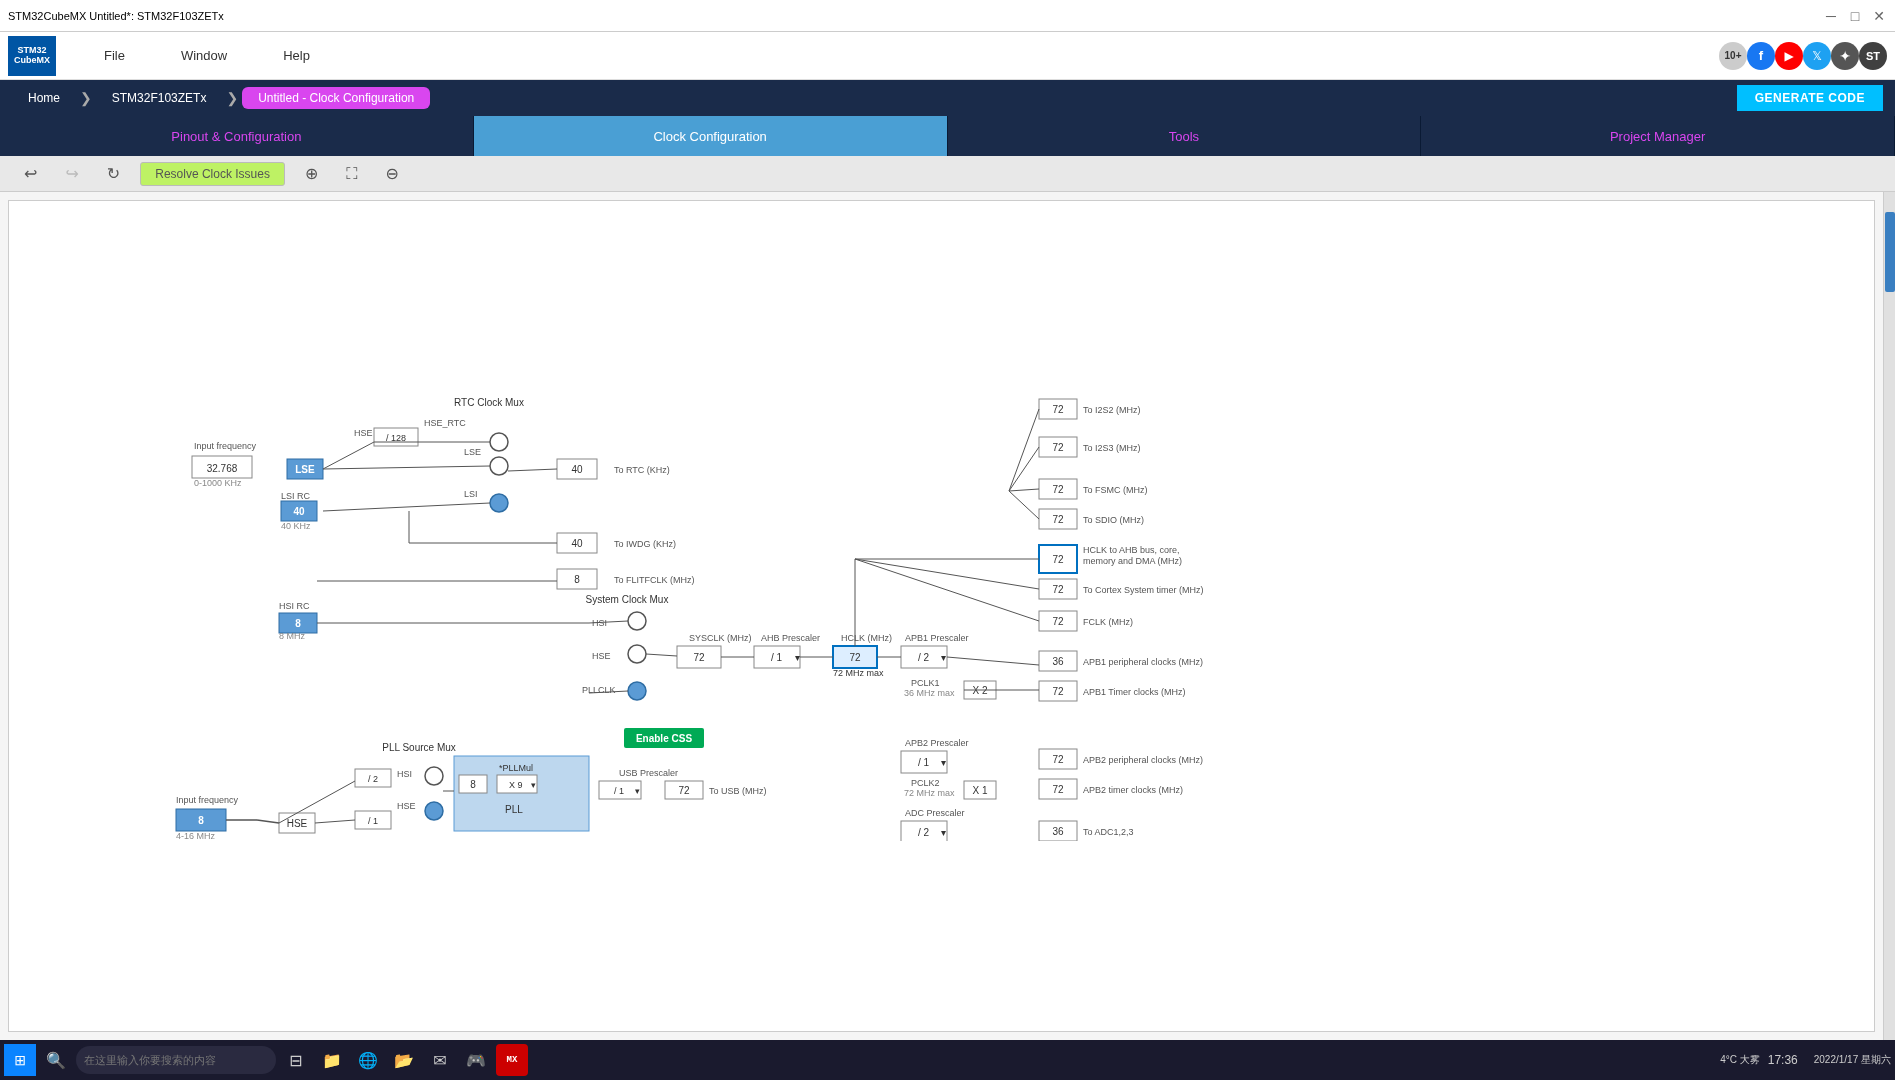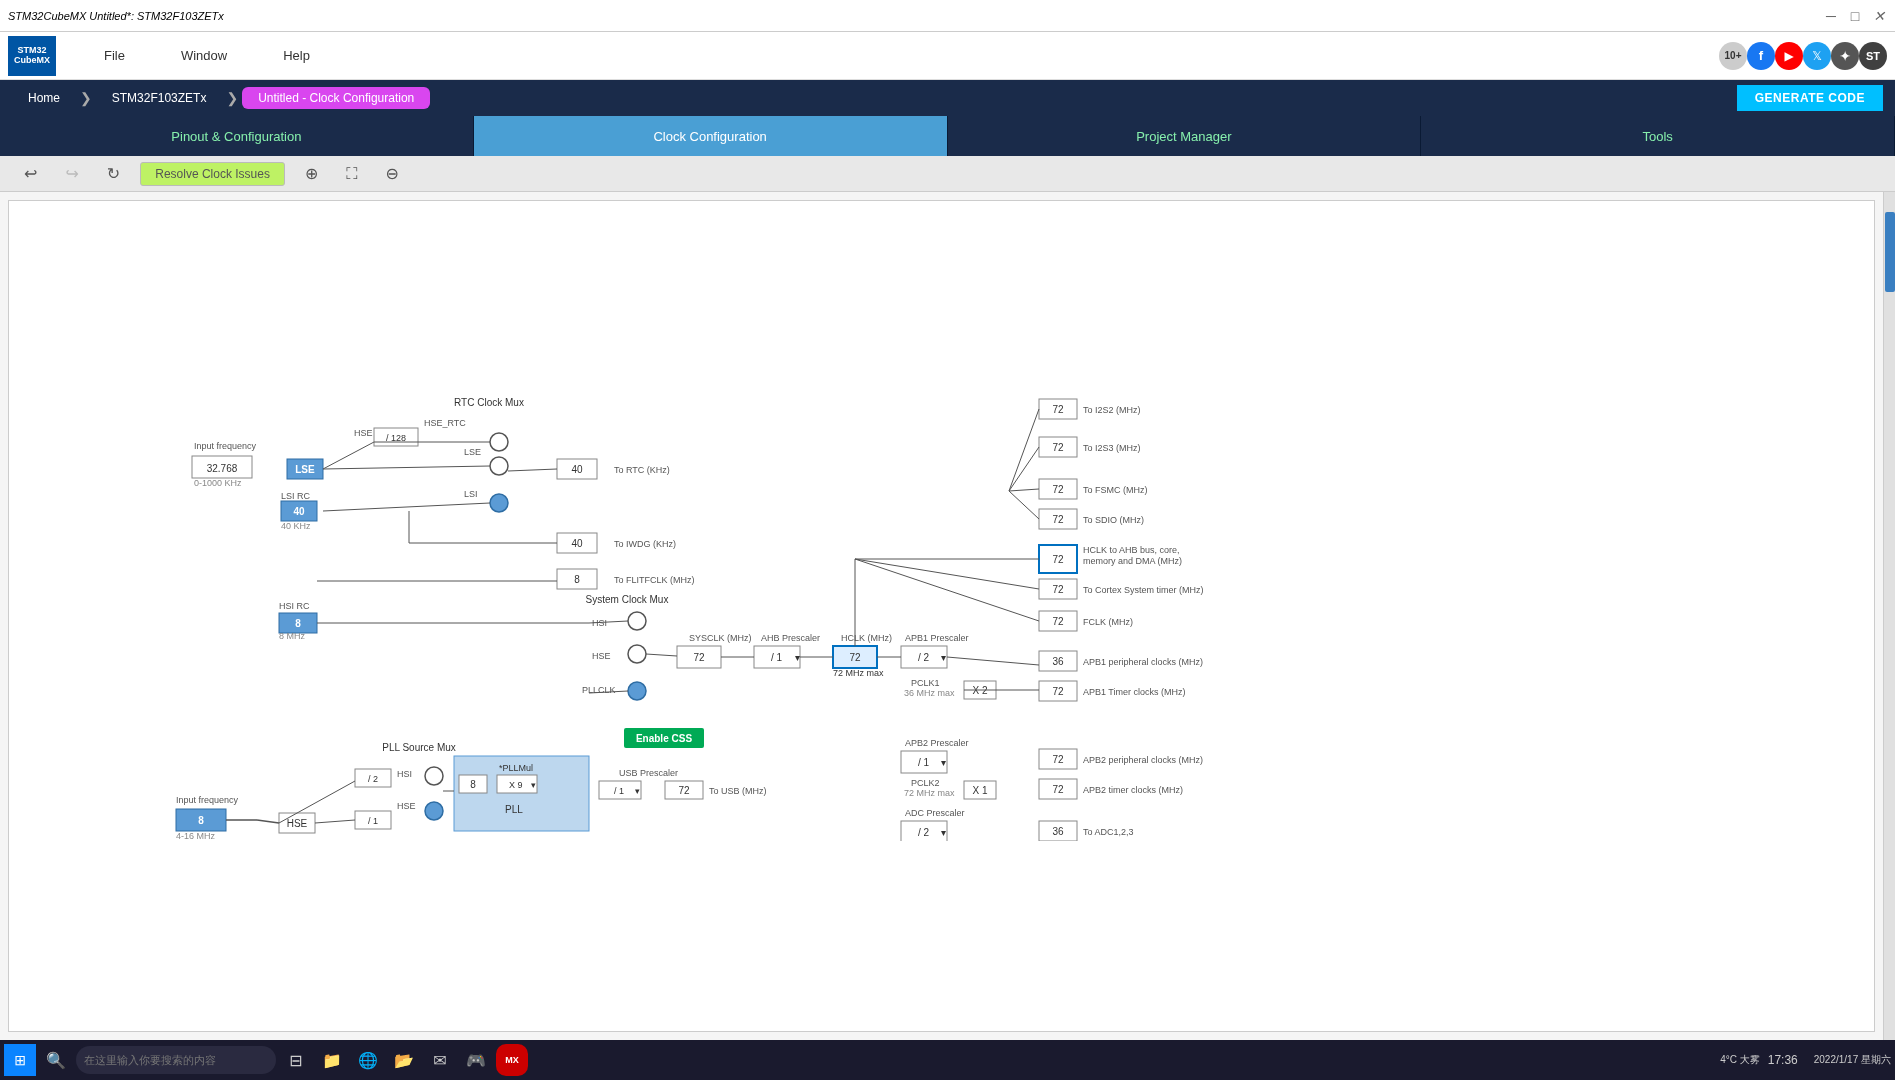--- a/index.html
+++ b/index.html
@@ -7,21 +7,20 @@
 
     
     #title-bar {
       background: #fff;
       height: 32px;
       display: flex;
       align-items: center;
       justify-content: space-between;
       padding: 0 8px;
       border-bottom: 1px solid #ccc;
-      font-style: italic;
     }
     #title-bar .win-controls { display: flex; gap: 8px; }
     #title-bar .win-btn { width: 16px; height: 16px; cursor: pointer; font-size: 14px; color: #666; display: flex; align-items: center; justify-content: center; }
 
     
     #menu-bar {
       background: #fff;
       height: 48px;
       display: flex;
       align-items: center;
@@ -73,21 +72,21 @@
     #tab-nav {
       display: flex;
       height: 40px;
       background: #1a2b4a;
     }
     .tab-item {
       flex: 1;
       display: flex;
       align-items: center;
       justify-content: center;
-      color: #86efac;
+      color: #d946ef;
       font-size: 13px;
       cursor: pointer;
       border-right: 1px solid #0a1a34;
     }
     .tab-item.active {
       background: #4a9fd4;
       color: #fff;
     }
 
     
@@ -260,24 +259,24 @@
 </div>
 
 <div id="tab-nav">
   <div class="tab-item">
     <span>Pinout &amp; Configuration</span>
   </div>
   <div class="tab-item active">
     <span>Clock Configuration</span>
   </div>
   <div class="tab-item">
+    <span>Tools</span>
+  </div>
+  <div class="tab-item">
     <span>Project Manager</span>
-  </div>
-  <div class="tab-item">
-    <span>Tools</span>
   </div>
 </div>
 
 <div id="toolbar">
   <button class="toolbar-btn">↩</button>
   <button class="toolbar-btn disabled">↪</button>
   <button class="toolbar-btn">↻</button>
   <button class="resolve-btn">Resolve Clock Issues</button>
   <button class="toolbar-btn">⊕</button>
   <button class="toolbar-btn">⛶</button>
@@ -570,20 +569,20 @@
 <div id="taskbar">
   <div class="taskbar-start">⊞</div>
   <div class="taskbar-icon">🔍</div>
   <input class="taskbar-search" placeholder="在这里输入你要搜索的内容" style="">
   <div class="taskbar-icon">⊟</div>
   <div class="taskbar-icon">📁</div>
   <div class="taskbar-icon" style="color:#0080ff;">🌐</div>
   <div class="taskbar-icon">📂</div>
   <div class="taskbar-icon">✉</div>
   <div class="taskbar-icon" style="color:#1b2838;">🎮</div>
-  <div class="taskbar-icon" style="background:#cc0000; color:white; font-size:9px; font-weight:bold; border-radius:10px; padding:2px 4px;">MX</div>
+  <div class="taskbar-icon" style="background:#cc0000; color:white; font-size:9px; font-weight:bold; border-radius:4px; padding:2px 4px;font-family:Liberation Mono, monospace;">MX</div>
   <div class="taskbar-right">
     <span>4°C 大雾</span>
     <span style="font-size:12px;">17:36</span>
     <br>
     <span>2022/1/17 星期六</span>
   </div>
 </div>
 
 </body></html>

